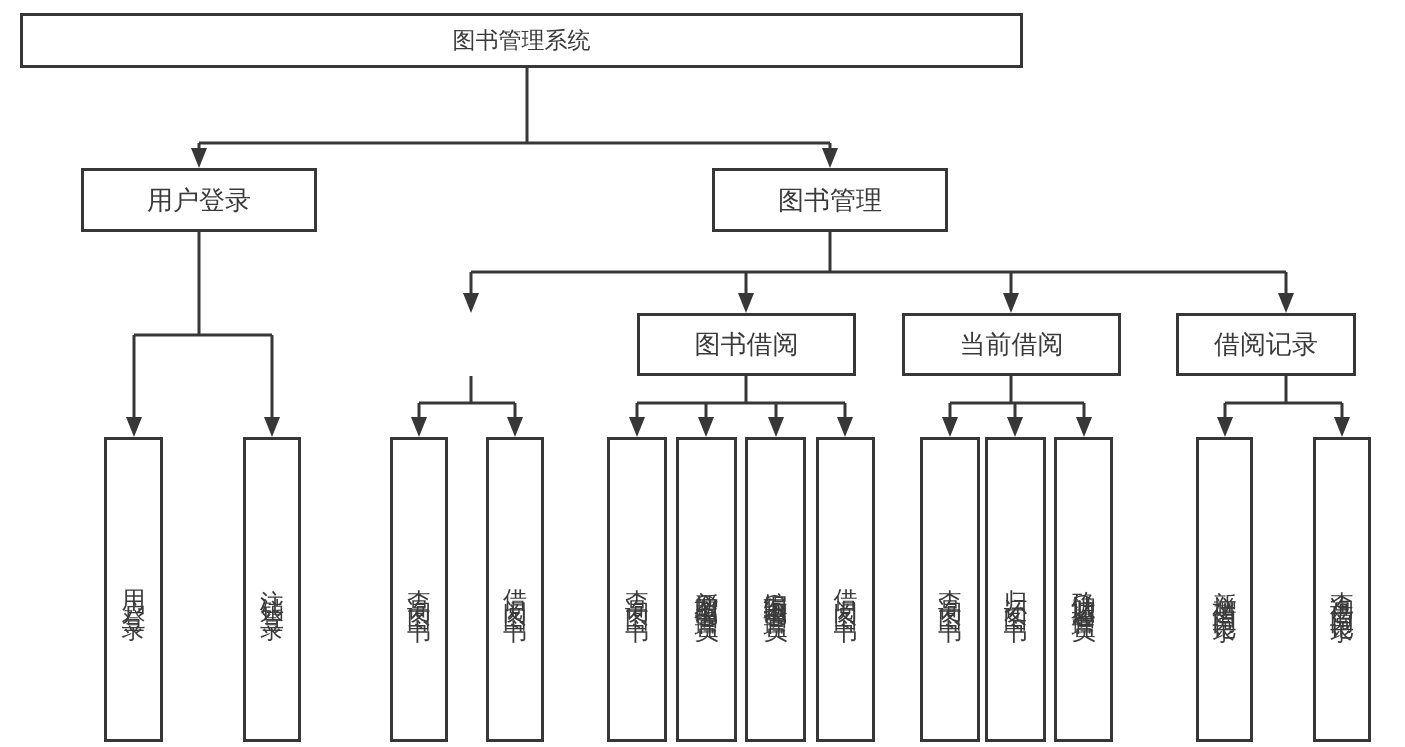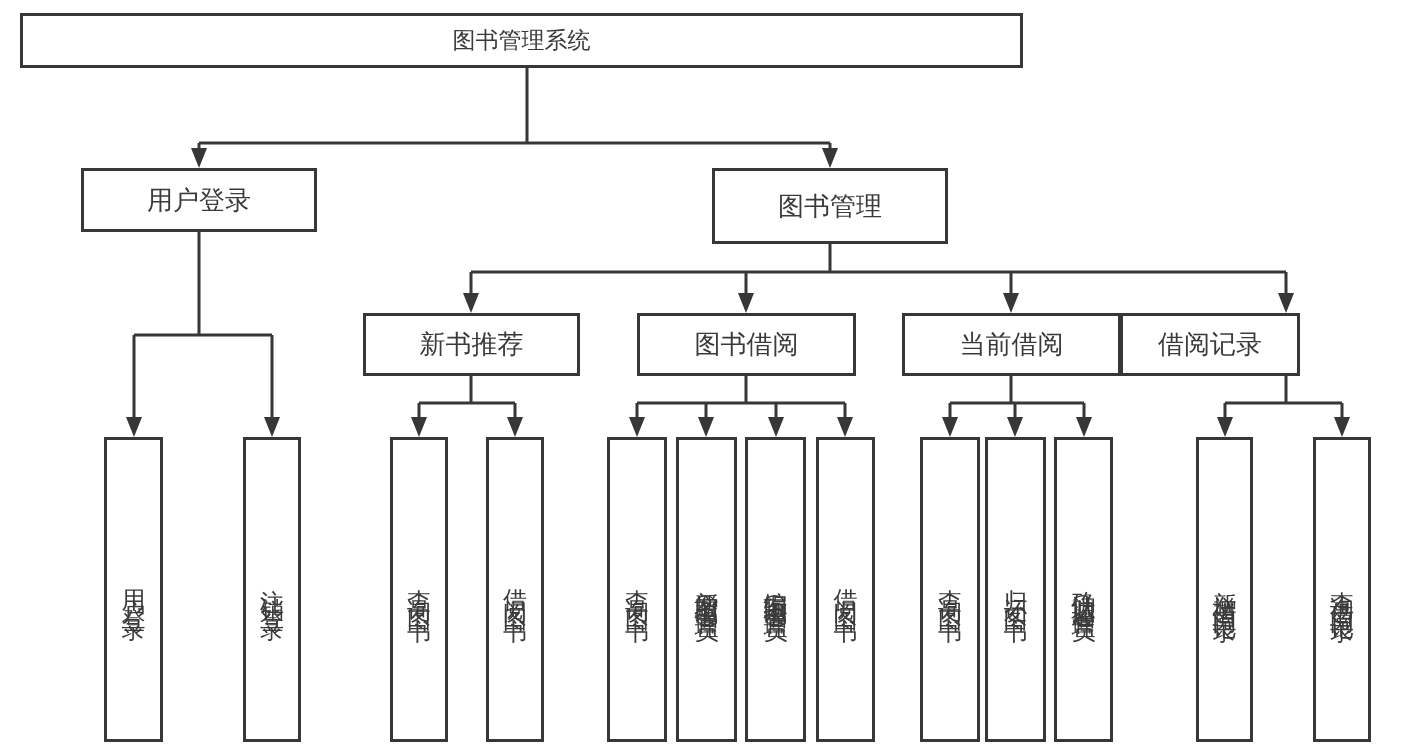--- a/index.html
+++ b/index.html
@@ -61,26 +61,25 @@
       <polygon class="arrowhead" points="1007,417 1023,417 1015,437"></polygon>
       <polygon class="arrowhead" points="1076,417 1092,417 1084,437"></polygon>
       <polygon class="arrowhead" points="1217,417 1233,417 1225,437"></polygon>
       <polygon class="arrowhead" points="1334,417 1350,417 1342,437"></polygon>
     </g>
   </svg>
 
   <div class="box root" style="left:20px;top:13px;width:1003px;height:55px">图书管理系统</div>
 
   <div class="box h" style="left:81px;top:168px;width:236px;height:64px">用户登录</div>
-  <div class="box h" style="left:712px;top:168px;width:236px;height:76px">图书管理</div>
+  <div class="box h" style="left:712px;top:168px;width:236px;height:64px">图书管理</div>
 
-  <div class="box h" style="left:363px;top:313px;width:217px;height:63px">新书推荐</div>
   <div class="box h" style="left:902px;top:313px;width:219px;height:63px">当前借阅</div>
   <div class="box h" style="left:637px;top:313px;width:219px;height:63px">图书借阅</div>
-  <div class="box h" style="left:1120px;top:313px;width:180px;height:63px">借阅记录</div>
+  <div class="box h" style="left:1176px;top:313px;width:180px;height:63px">借阅记录</div>
 
   <div class="box leaf sp4" style="left:104px;width:59px">用户登录</div>
   <div class="box leaf sp4" style="left:243px;width:58px">注销登录</div>
 
   <div class="box leaf sp4" style="left:390px;width:58px">查询图书</div>
   <div class="box leaf sp4" style="left:486px;width:58px">借阅图书</div>
 
   <div class="box leaf sp4" style="left:607px;width:60px">查询图书</div>
   <div class="box leaf sp9" style="left:676px;width:61px">新增图书（管理员）</div>
   <div class="box leaf sp9" style="left:745px;width:61px">编辑图书（管理员）</div>

